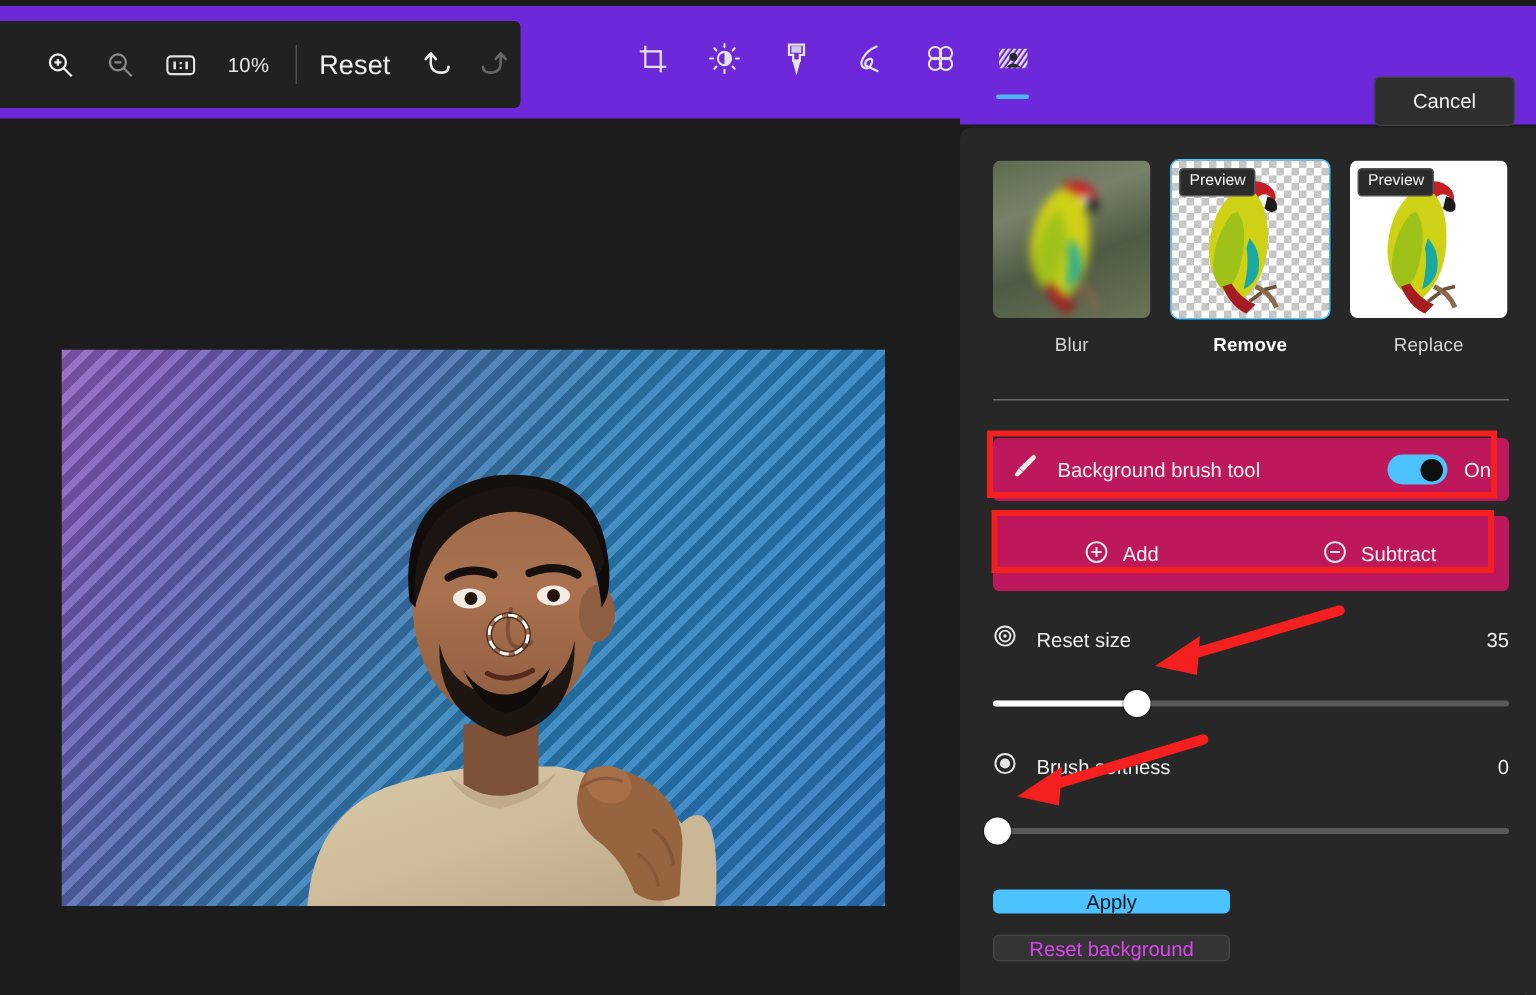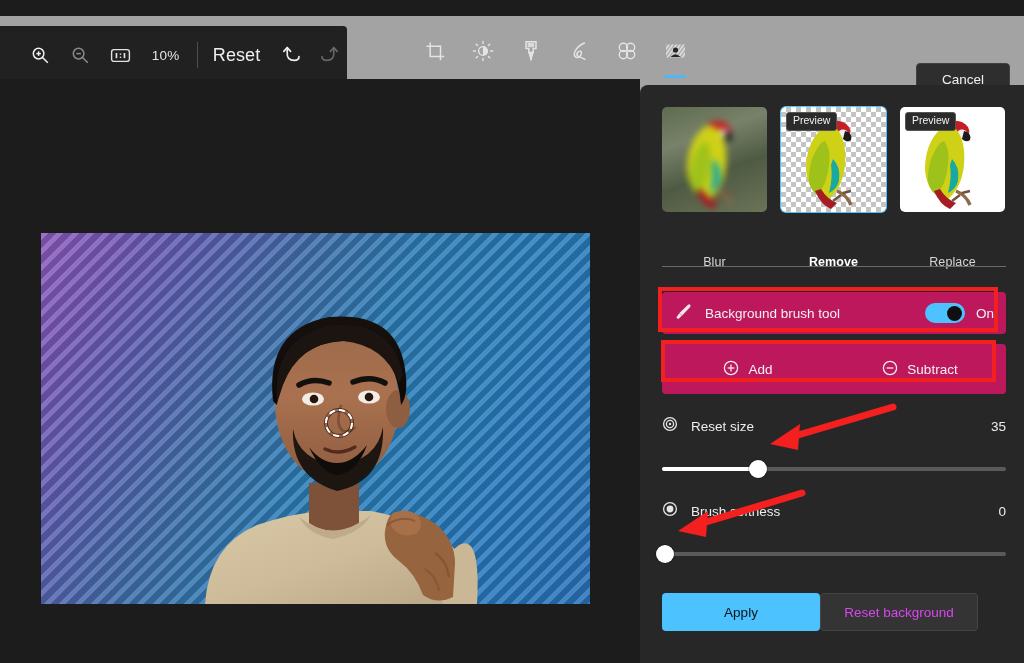--- a/index.html
+++ b/index.html
@@ -6,22 +6,22 @@
   html,body { width:1024px; height:663px; overflow:hidden; }
   body {
     background:#1c1c1c;
     font-family:"Liberation Sans", sans-serif;
     color:#e8e8e8;
     position:relative;
   }
 
   
   #toolbar {
-    position:absolute; left:0; top:16px; width:1024px; height:79px;
-    background:#a3a3a3;
+    position:absolute; left:0; top:4px; width:1024px; height:79px;
+    background:#6d28d9;
   }
   .tb-left {
     position:absolute; left:0; top:10px; width:347px; height:58px;
     background:#212121;
     display:flex; align-items:center; gap:0;
     border-top-right-radius:4px; border-bottom-right-radius:4px;
   }
   .tb-btn {
     width:38px; height:34px;
     display:flex; align-items:center; justify-content:center;
@@ -109,21 +109,21 @@
     background:#272727;
     border-top-left-radius:8px;
   }
   #panel-inner { position:absolute; left:0; top:0; width:384px; height:578px; }
 
   
   .thumbs {
     position:absolute; left:22px; top:22px; width:344px;
     display:flex; gap:14px;
   }
-  .thumb-col { width:105px; display:flex; flex-direction:column; align-items:center;gap:32px; }
+  .thumb-col { width:105px; display:flex; flex-direction:column; align-items:center; }
   .thumb-box {
     width:105px; height:105px; border-radius:5px; overflow:hidden;
     position:relative; background:#222;
   }
   .thumb-col.sel .thumb-box {
     outline:2px solid #4cc2ff; outline-offset:-2px;
     box-shadow:0 0 0 1px #4cc2ff;
   }
   .checker {
     position:absolute; inset:0;
@@ -202,21 +202,21 @@
   }
   .sl-thumb {
     position:absolute; top:0; width:18px; height:18px; border-radius:50%;
     background:#ffffff; margin-left:-9px;
     box-shadow:0 0 0 1px rgba(0,0,0,.25);
   }
 
   
   .bottom-btns {
     position:absolute; left:22px; top:508px; width:344px; height:48px;
-    display:flex; 
+    display:flex; gap:14px;flex-direction:column;
   }
   .btn-apply {
     width:158px; height:38px; background:#4cc2ff; color:#0b1418;
     border:none; border-radius:4px; font-size:13.5px;
     font-family:"Liberation Sans", sans-serif;
   }
   .btn-resetbg {
     width:158px; height:38px; background:#343434; color:#d946ef;
     border:1px solid #454545; border-radius:4px; font-size:13.5px;
     font-family:"Liberation Sans", sans-serif;

